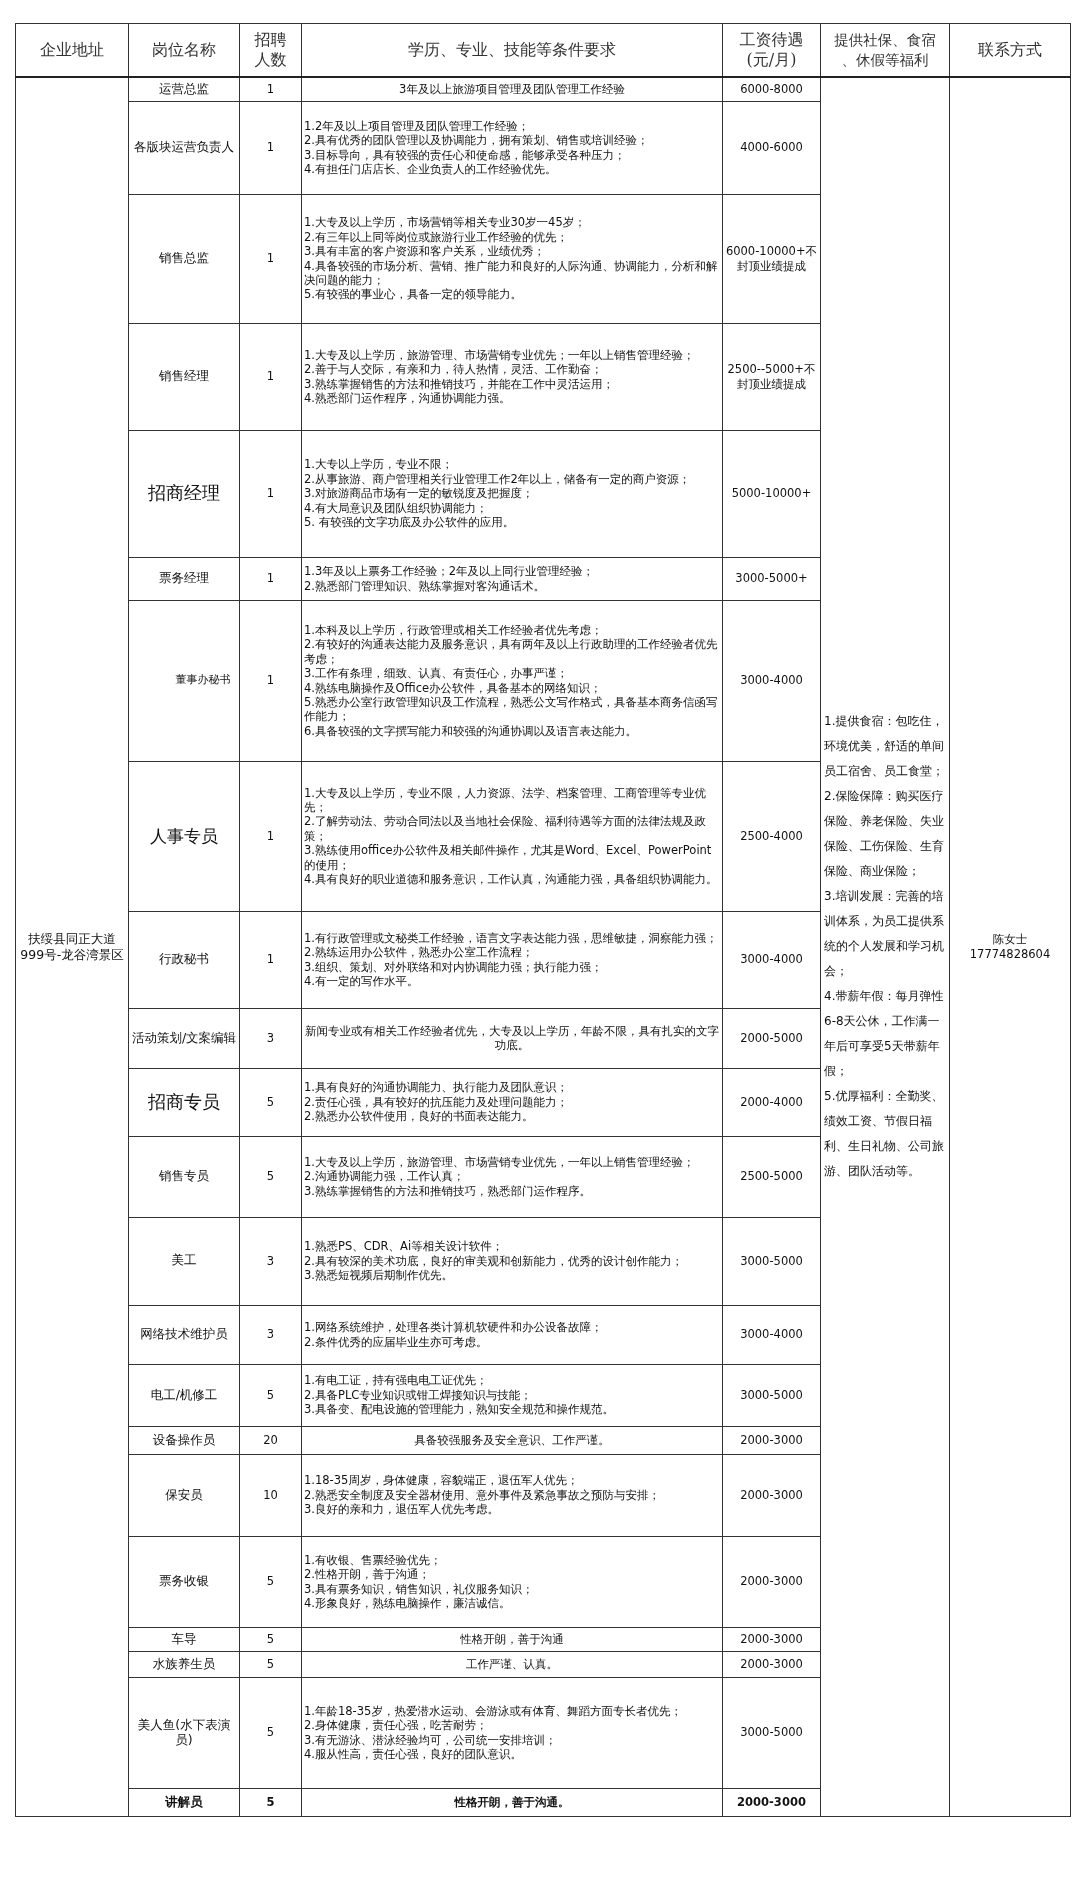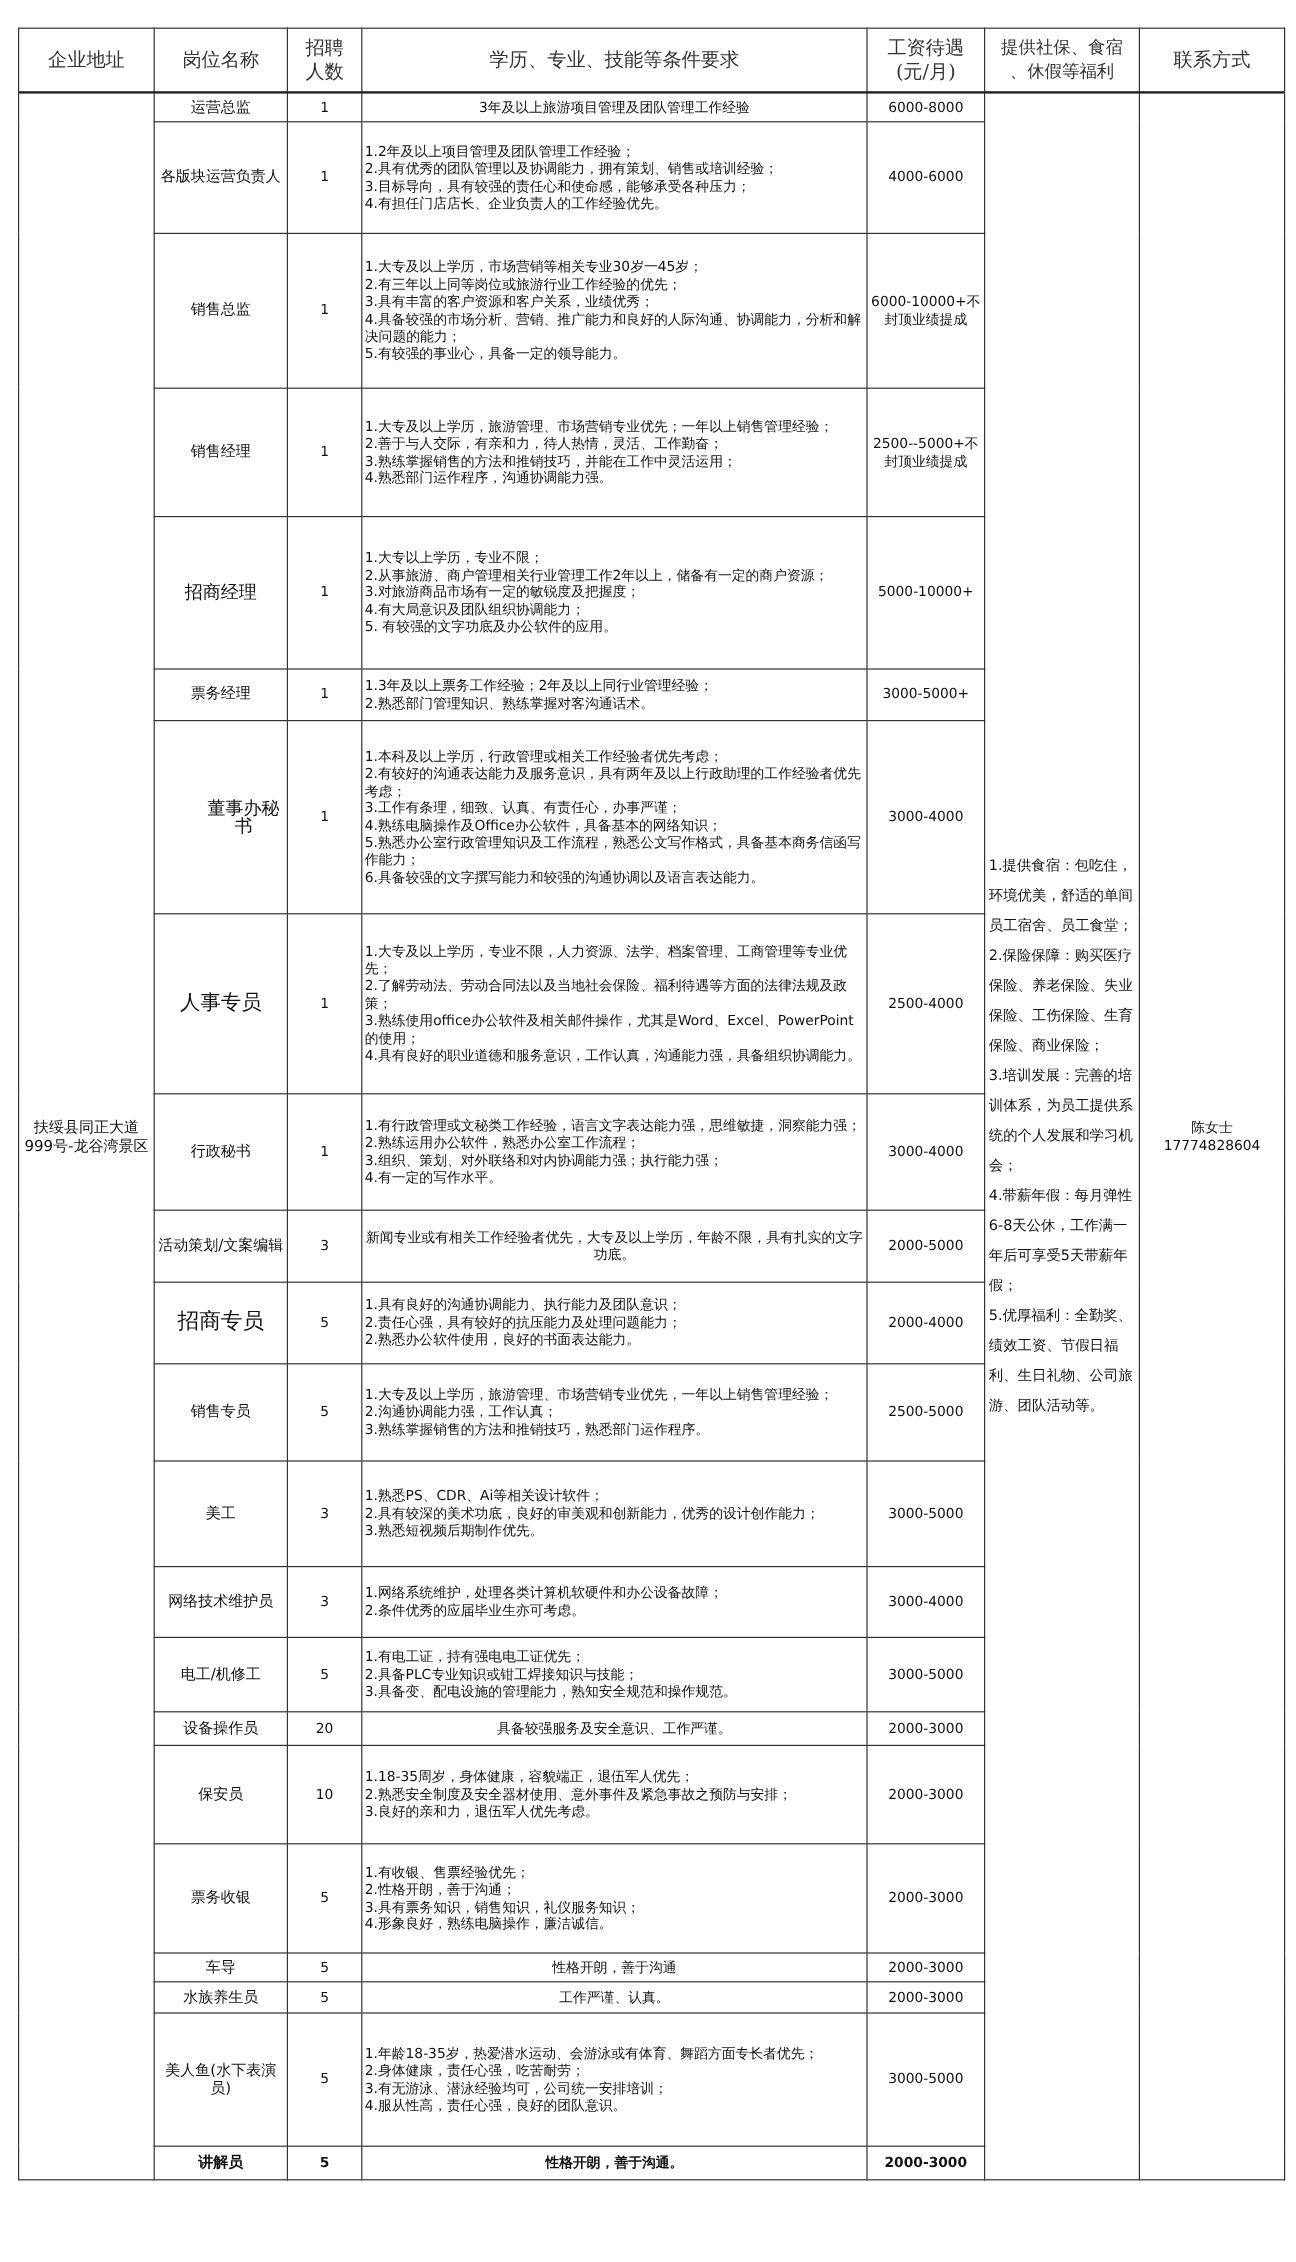--- a/index.html
+++ b/index.html
@@ -101,42 +101,42 @@
           <td class="c">1</td>
           <td class="req">
             <span class="line">1.大专及以上学历，旅游管理、市场营销专业优先；一年以上销售管理经验；</span>
             <span class="line">2.善于与人交际，有亲和力，待人热情，灵活、工作勤奋；</span>
             <span class="line">3.熟练掌握销售的方法和推销技巧，并能在工作中灵活运用；</span>
             <span class="line">4.熟悉部门运作程序，沟通协调能力强。</span>
           </td>
           <td class="c">2500--5000+不封顶业绩提成</td>
         </tr>
         <tr style="height: 127px;">
-          <td class="c" style="font-size: 15px;">招商经理</td>
+          <td class="c" style="font-size: 18px;">招商经理</td>
           <td class="c">1</td>
           <td class="req">
             <span class="line">1.大专以上学历，专业不限；</span>
             <span class="line">2.从事旅游、商户管理相关行业管理工作2年以上，储备有一定的商户资源；</span>
             <span class="line">3.对旅游商品市场有一定的敏锐度及把握度；</span>
             <span class="line">4.有大局意识及团队组织协调能力；</span>
             <span class="line">5.  有较强的文字功底及办公软件的应用。</span>
           </td>
           <td class="c">5000-10000+</td>
         </tr>
         <tr style="height: 43px;">
           <td class="c" style="font-size: 12.5px; margin-top: 13px;">票务经理</td>
           <td class="c">1</td>
           <td class="req">
             <span class="line">1.3年及以上票务工作经验；2年及以上同行业管理经验；</span>
             <span class="line">2.熟悉部门管理知识、熟练掌握对客沟通话术。</span>
           </td>
           <td class="c">3000-5000+</td>
         </tr>
         <tr style="height: 161px;">
-          <td class="c" style="font-size: 15px; padding-left: 40px;">董事办秘书</td>
+          <td class="c" style="font-size: 11px; padding-left: 40px;">董事办秘书</td>
           <td class="c">1</td>
           <td class="req">
             <span class="line">1.本科及以上学历，行政管理或相关工作经验者优先考虑；</span>
             <span class="line">2.有较好的沟通表达能力及服务意识，具有两年及以上行政助理的工作经验者优先考虑；</span>
             <span class="line">3.工作有条理，细致、认真、有责任心，办事严谨；</span>
             <span class="line">4.熟练电脑操作及Office办公软件，具备基本的网络知识；</span>
             <span class="line">5.熟悉办公室行政管理知识及工作流程，熟悉公文写作格式，具备基本商务信函写作能力；</span>
             <span class="line">6.具备较强的文字撰写能力和较强的沟通协调以及语言表达能力。</span>
           </td>
           <td class="c">3000-4000</td>
@@ -185,21 +185,21 @@
           <td class="c" style="font-size: 12.5px;">销售专员</td>
           <td class="c">5</td>
           <td class="req">
             <span class="line">1.大专及以上学历，旅游管理、市场营销专业优先，一年以上销售管理经验；</span>
             <span class="line">2.沟通协调能力强，工作认真；</span>
             <span class="line">3.熟练掌握销售的方法和推销技巧，熟悉部门运作程序。</span>
           </td>
           <td class="c">2500-5000</td>
         </tr>
         <tr style="height: 88px;">
-          <td class="c" style="font-size: 12.5px;">美工</td>
+          <td class="c" style="font-size: 12.5px; font-family: Liberation Mono, monospace;">美工</td>
           <td class="c">3</td>
           <td class="req">
             <span class="line">1.熟悉PS、CDR、Ai等相关设计软件；</span>
             <span class="line">2.具有较深的美术功底，良好的审美观和创新能力，优秀的设计创作能力；</span>
             <span class="line">3.熟悉短视频后期制作优先。</span>
           </td>
           <td class="c">3000-5000</td>
         </tr>
         <tr style="height: 59px;">
           <td class="c" style="font-size: 12.5px;">网络技术维护员</td>

